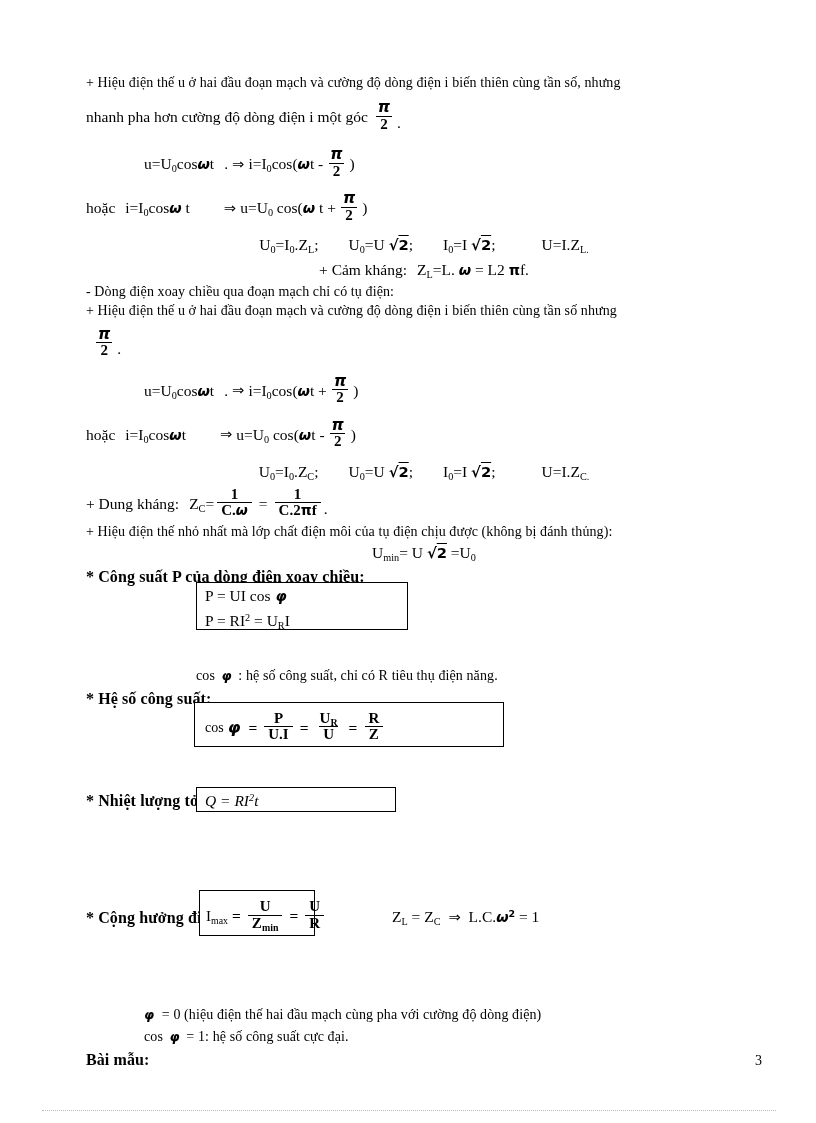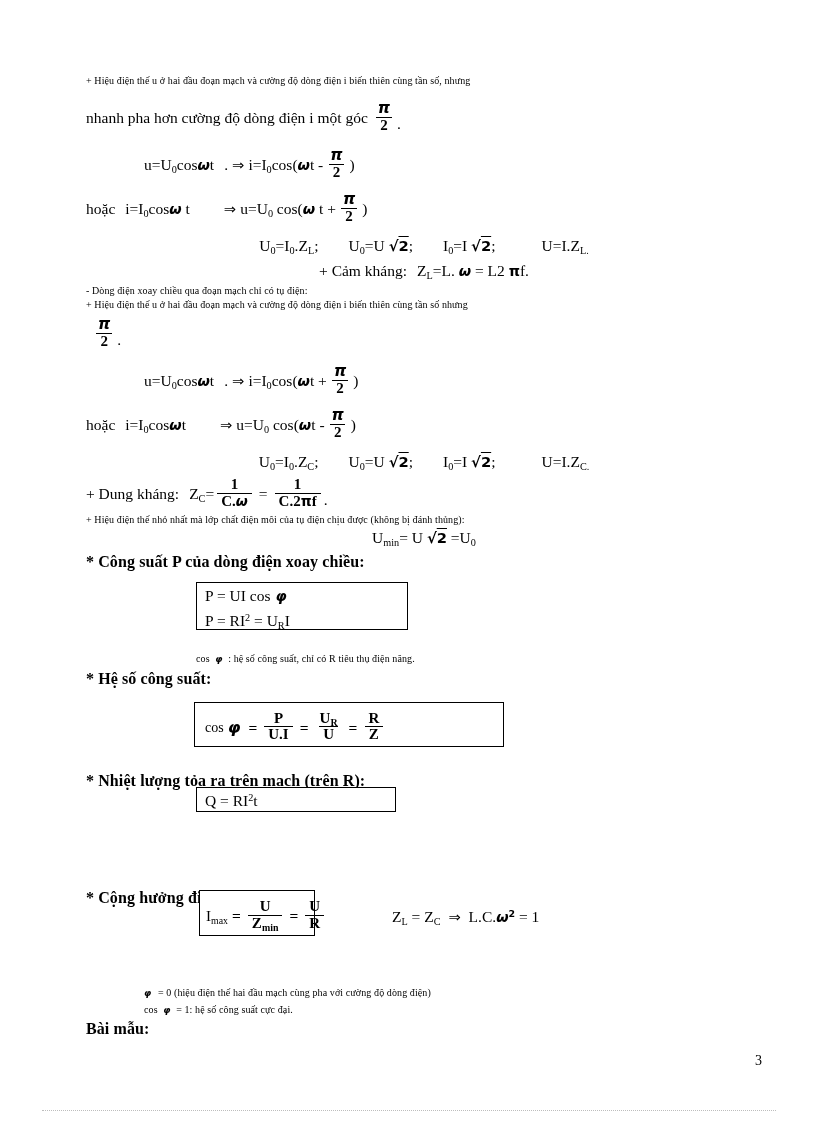--- a/index.html
+++ b/index.html
@@ -19,21 +19,21 @@
     overflow: hidden;
   }
   .content {
     position: absolute;
     left: 86px;
     top: 74px;
     width: 676px;
   }
   
   .para {
-    font-size: 10px;
+    font-size: 14px;
     line-height: 1.30;
     letter-spacing: 0.1px;
     margin: 0 0 1px 0;
     white-space: nowrap;
   }
   .para.wrapline {
     white-space: normal;
   }
   .tight { line-height: 1.18; justify-content: center; }
   .row-tall {
@@ -142,21 +142,21 @@
 </style>
 </head>
 <body>
 
 <div id="page">
 
   <div class="content">
 
     <div class="para wrapline">+ Hiệu điện thế u ở hai đầu đoạn mạch và  cường độ dòng điện i biến thiên cùng tần số, nhưng</div>
 
-    <div class="row-tall" style="margin-top:14px; height:34px;">
+    <div class="row-tall" style="margin-top:8px; height:34px;">
       <span>nhanh pha hơn cường độ dòng điện i một góc</span>
       <span class="frac pi" style="margin-left:6px;">
         <span class="num sym">π</span>
         <span class="den">2</span>
       </span>
       <span style="align-self:flex-end; padding-bottom:4px;">.</span>
     </div>
 
     <div class="row-tall indent-eq" style="margin-top:12px; height:36px;">
       <span>u=U<sub>0</sub>cos<span class="sym">ω</span>t</span>
@@ -324,21 +324,21 @@
         </span>
         <span class="eqsign bold">=</span>
         <span class="frac">
           <span class="num">R</span>
           <span class="den">Z</span>
         </span>
       </div>
     </div>
   </div>
 
-  <div class="boxwrap" style="left:196px; top:787px;">
+  <div class="boxwrap" style="left:196px; top:787px;font-style:italic;">
     <div class="fbox" style="width:200px; height:25px;">
       <div class="bline" style="height:100%;">
         <span>Q = RI<sup>2</sup>t</span>
       </div>
     </div>
   </div>
 
   <div class="boxwrap" style="left:199px; top:890px;">
     <div class="fbox" style="width:116px; height:46px;">
       <div class="fbox-mid" style="height:100%; padding:3px 6px;">

